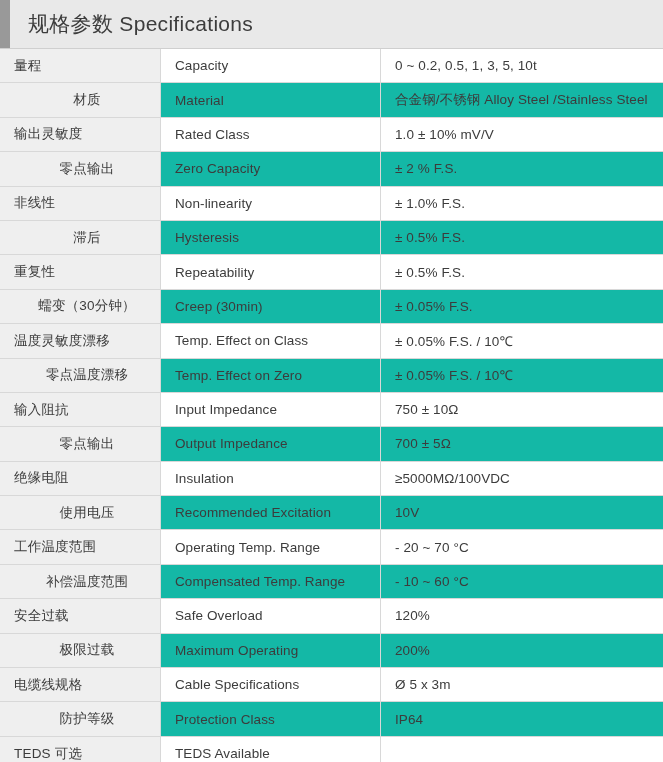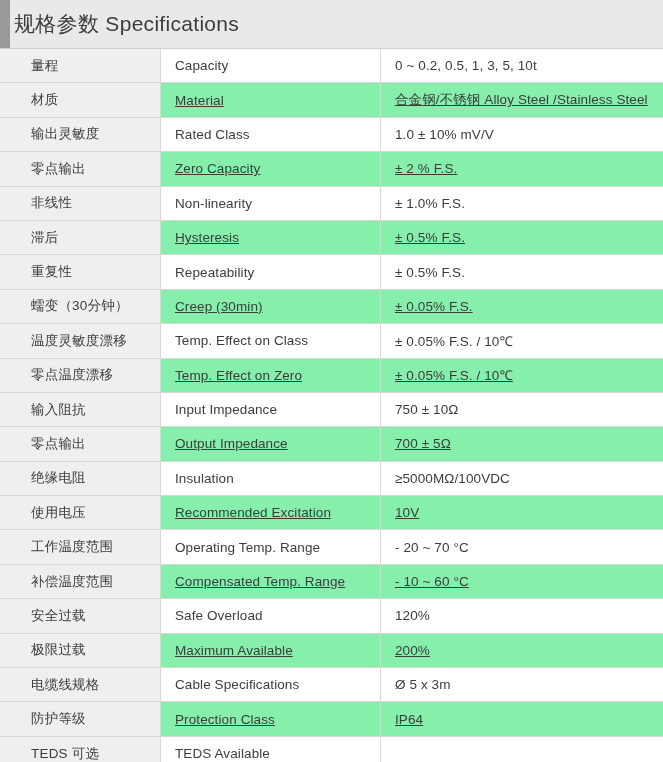--- a/index.html
+++ b/index.html
@@ -29,21 +29,21 @@
     border-bottom: 1px solid #cfcfcf;
     padding: 0 0 0 0;
   }
   .header-accent {
     width: 10px;
     height: 48px;
     background: #999999;
     flex: 0 0 auto;
   }
   .header-title {
-    padding-left: 4px;
+    padding-left: 18px;
     font-size: 21px;
     color: #3c3c3c;
     letter-spacing: 0.3px;
     white-space: nowrap;
   }
   .header-title .cn {
     font-weight: normal;
   }
   .header-title .en {
     font-weight: normal;
@@ -74,23 +74,23 @@
     color: #3c3c3c;
   }
   .col-en {
     width: 205px;
     background: #ffffff;
   }
   .col-val {
     width: 312px;
     background: #ffffff;
   }
-  tr.alt .col-cn { background: #efefef; }
-  tr.alt .col-en, tr.alt .col-val { background: #86efac; text-decoration: underline; }
-  .cell-cn { letter-spacing: 0.2px; margin-left: 17px; }
+  tr.alt .col-cn { background: #efefef; text-align: center; }
+  tr.alt .col-en, tr.alt .col-val { background: #14b8a6; }
+  .cell-cn { letter-spacing: 0.2px; }
   .cell-en { letter-spacing: 0.1px; }
   .cell-val { letter-spacing: 0.1px; }
 </style>
 </head>
 <body>
 
 <div class="sheet">
 
   <div class="header">
     <div class="header-accent"></div>
@@ -182,21 +182,21 @@
         <td class="col-en"><span class="cell-en">Compensated Temp. Range</span></td>
         <td class="col-val"><span class="cell-val">- 10 ~ 60 °C</span></td>
       </tr>
       <tr>
         <td class="col-cn"><span class="cell-cn">安全过载</span></td>
         <td class="col-en"><span class="cell-en">Safe Overload</span></td>
         <td class="col-val"><span class="cell-val">120%</span></td>
       </tr>
       <tr class="alt">
         <td class="col-cn"><span class="cell-cn">极限过载</span></td>
-        <td class="col-en"><span class="cell-en">Maximum Available</span></td>
+        <td class="col-en"><span class="cell-en">Maximum Operating</span></td>
         <td class="col-val"><span class="cell-val">200%</span></td>
       </tr>
       <tr>
         <td class="col-cn"><span class="cell-cn">电缆线规格</span></td>
         <td class="col-en"><span class="cell-en">Cable Specifications</span></td>
         <td class="col-val"><span class="cell-val">Ø 5 x 3m</span></td>
       </tr>
       <tr class="alt">
         <td class="col-cn"><span class="cell-cn">防护等级</span></td>
         <td class="col-en"><span class="cell-en">Protection Class</span></td>

